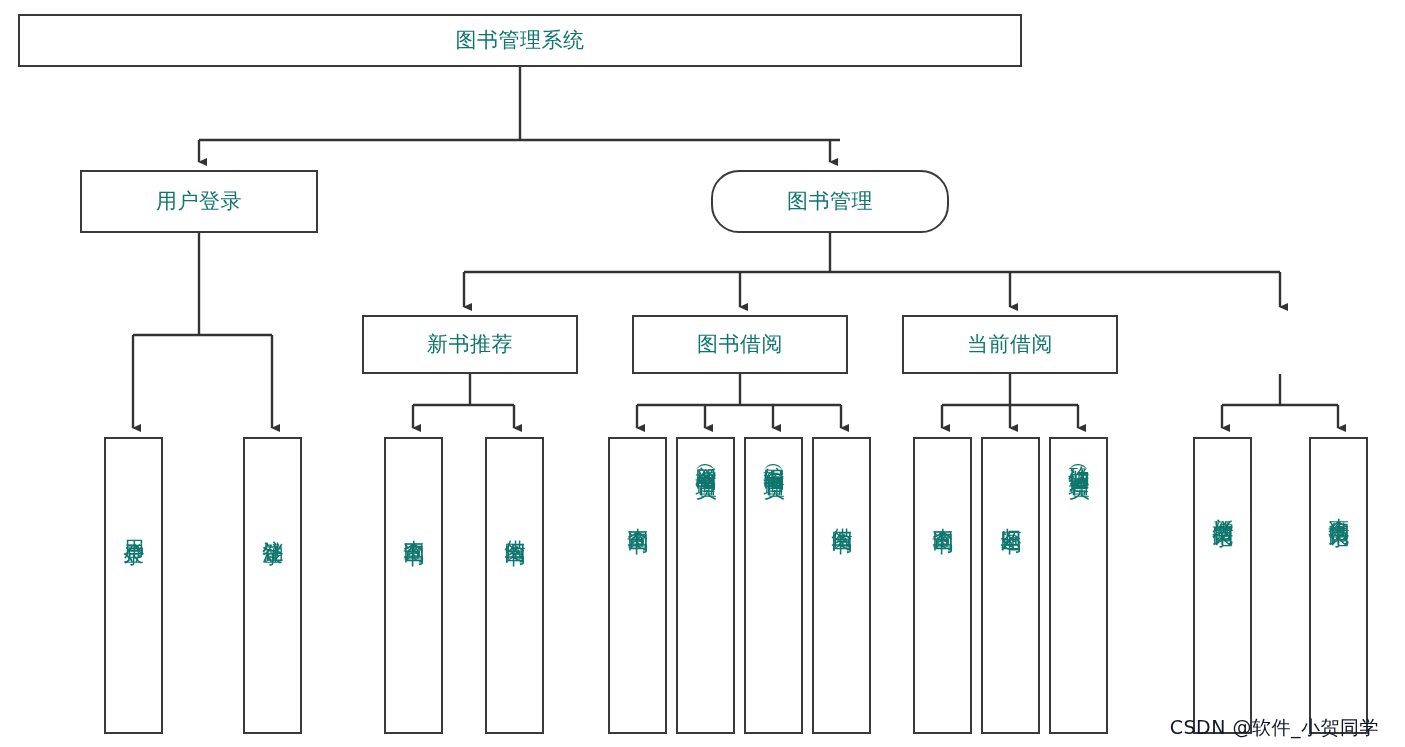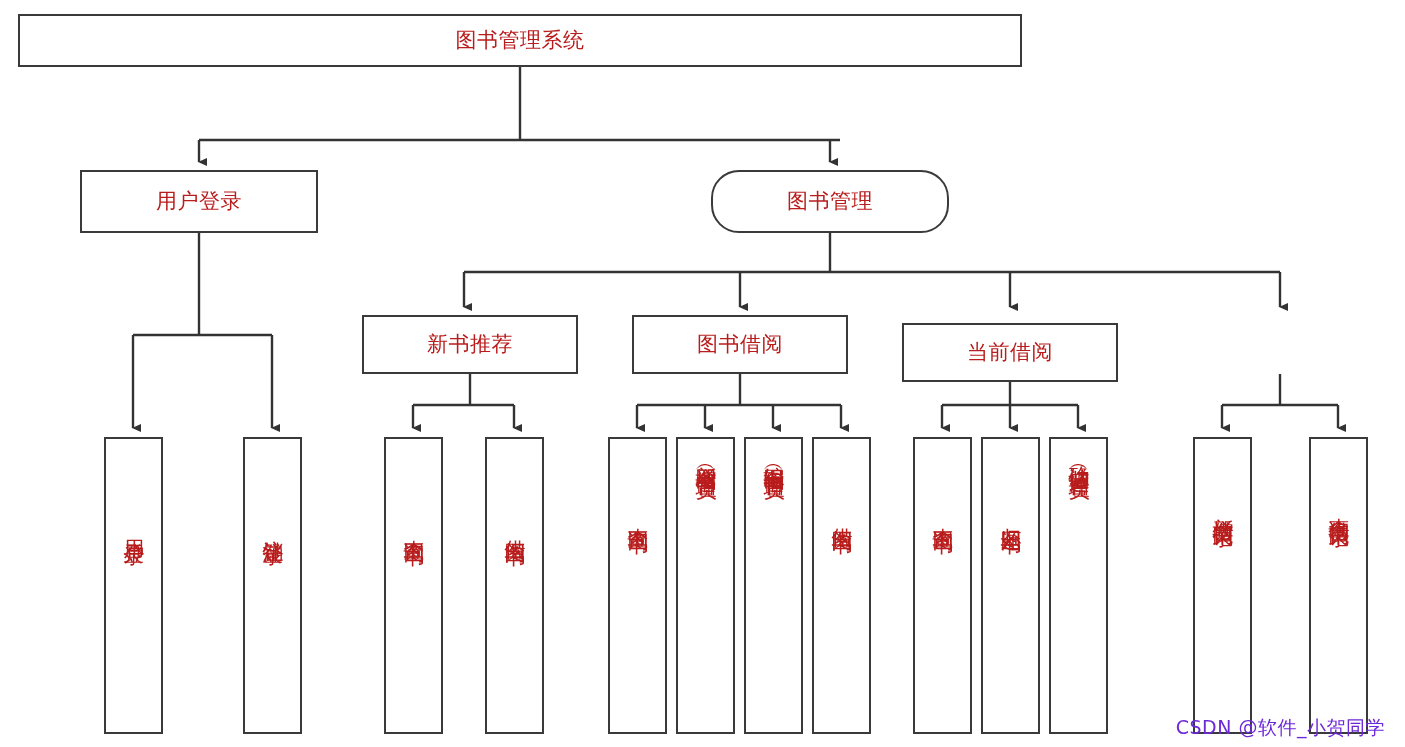--- a/index.html
+++ b/index.html
@@ -28,21 +28,21 @@
     height: 747px;
   }
   .node {
     position: absolute;
     box-sizing: border-box;
     background: #ffffff;
     border: 2px solid #3a3a3a;
     display: flex;
     align-items: center;
     justify-content: center;
-    color: #b91c1c;
+    color: #0f766e;
   }
   .node .label {
     display: block;
     text-align: center;
     line-height: 1.06;
     white-space: nowrap;
   }
   .node.horizontal .label {
     font-size: 21px;
     letter-spacing: 0.5px;
@@ -70,24 +70,24 @@
     margin-top: 66px;
   }
   .node.vertical.mid3 .label {
     margin-top: 56px;
   }
   .node.vertical.topish .label {
     margin-top: 4px;
   }
   .watermark {
     position: absolute;
-    right: 20px;
+    right: 26px;
     bottom: 6px;
     font-size: 19px;
-    color: #6d28d9;
+    color: #0f172a;
     white-space: nowrap;
     letter-spacing: 0.5px;
     pointer-events: none;
   }
 </style>
 </head>
 <body>
 
 <div id="diagram-root">
 
@@ -154,21 +154,21 @@
   </div>
 
   <div class="node horizontal" style="left:362px; top:315px; width:216px; height:59px;">
     <span class="label">新书推荐</span>
   </div>
 
   <div class="node horizontal" style="left:632px; top:315px; width:216px; height:59px;">
     <span class="label">图书借阅</span>
   </div>
 
-  <div class="node horizontal" style="left:902px; top:315px; width:216px; height:59px;margin-top:8px;">
+  <div class="node horizontal" style="left:902px; top:315px; width:216px; height:59px;">
     <span class="label">当前借阅</span>
   </div>
 
 
   <div class="node vertical mid" style="left:104px; top:437px; width:59px; height:297px;">
     <span class="label">用户登录</span>
   </div>
 
   <div class="node vertical mid" style="left:243px; top:437px; width:59px; height:297px;">
     <span class="label">注销登录</span>

